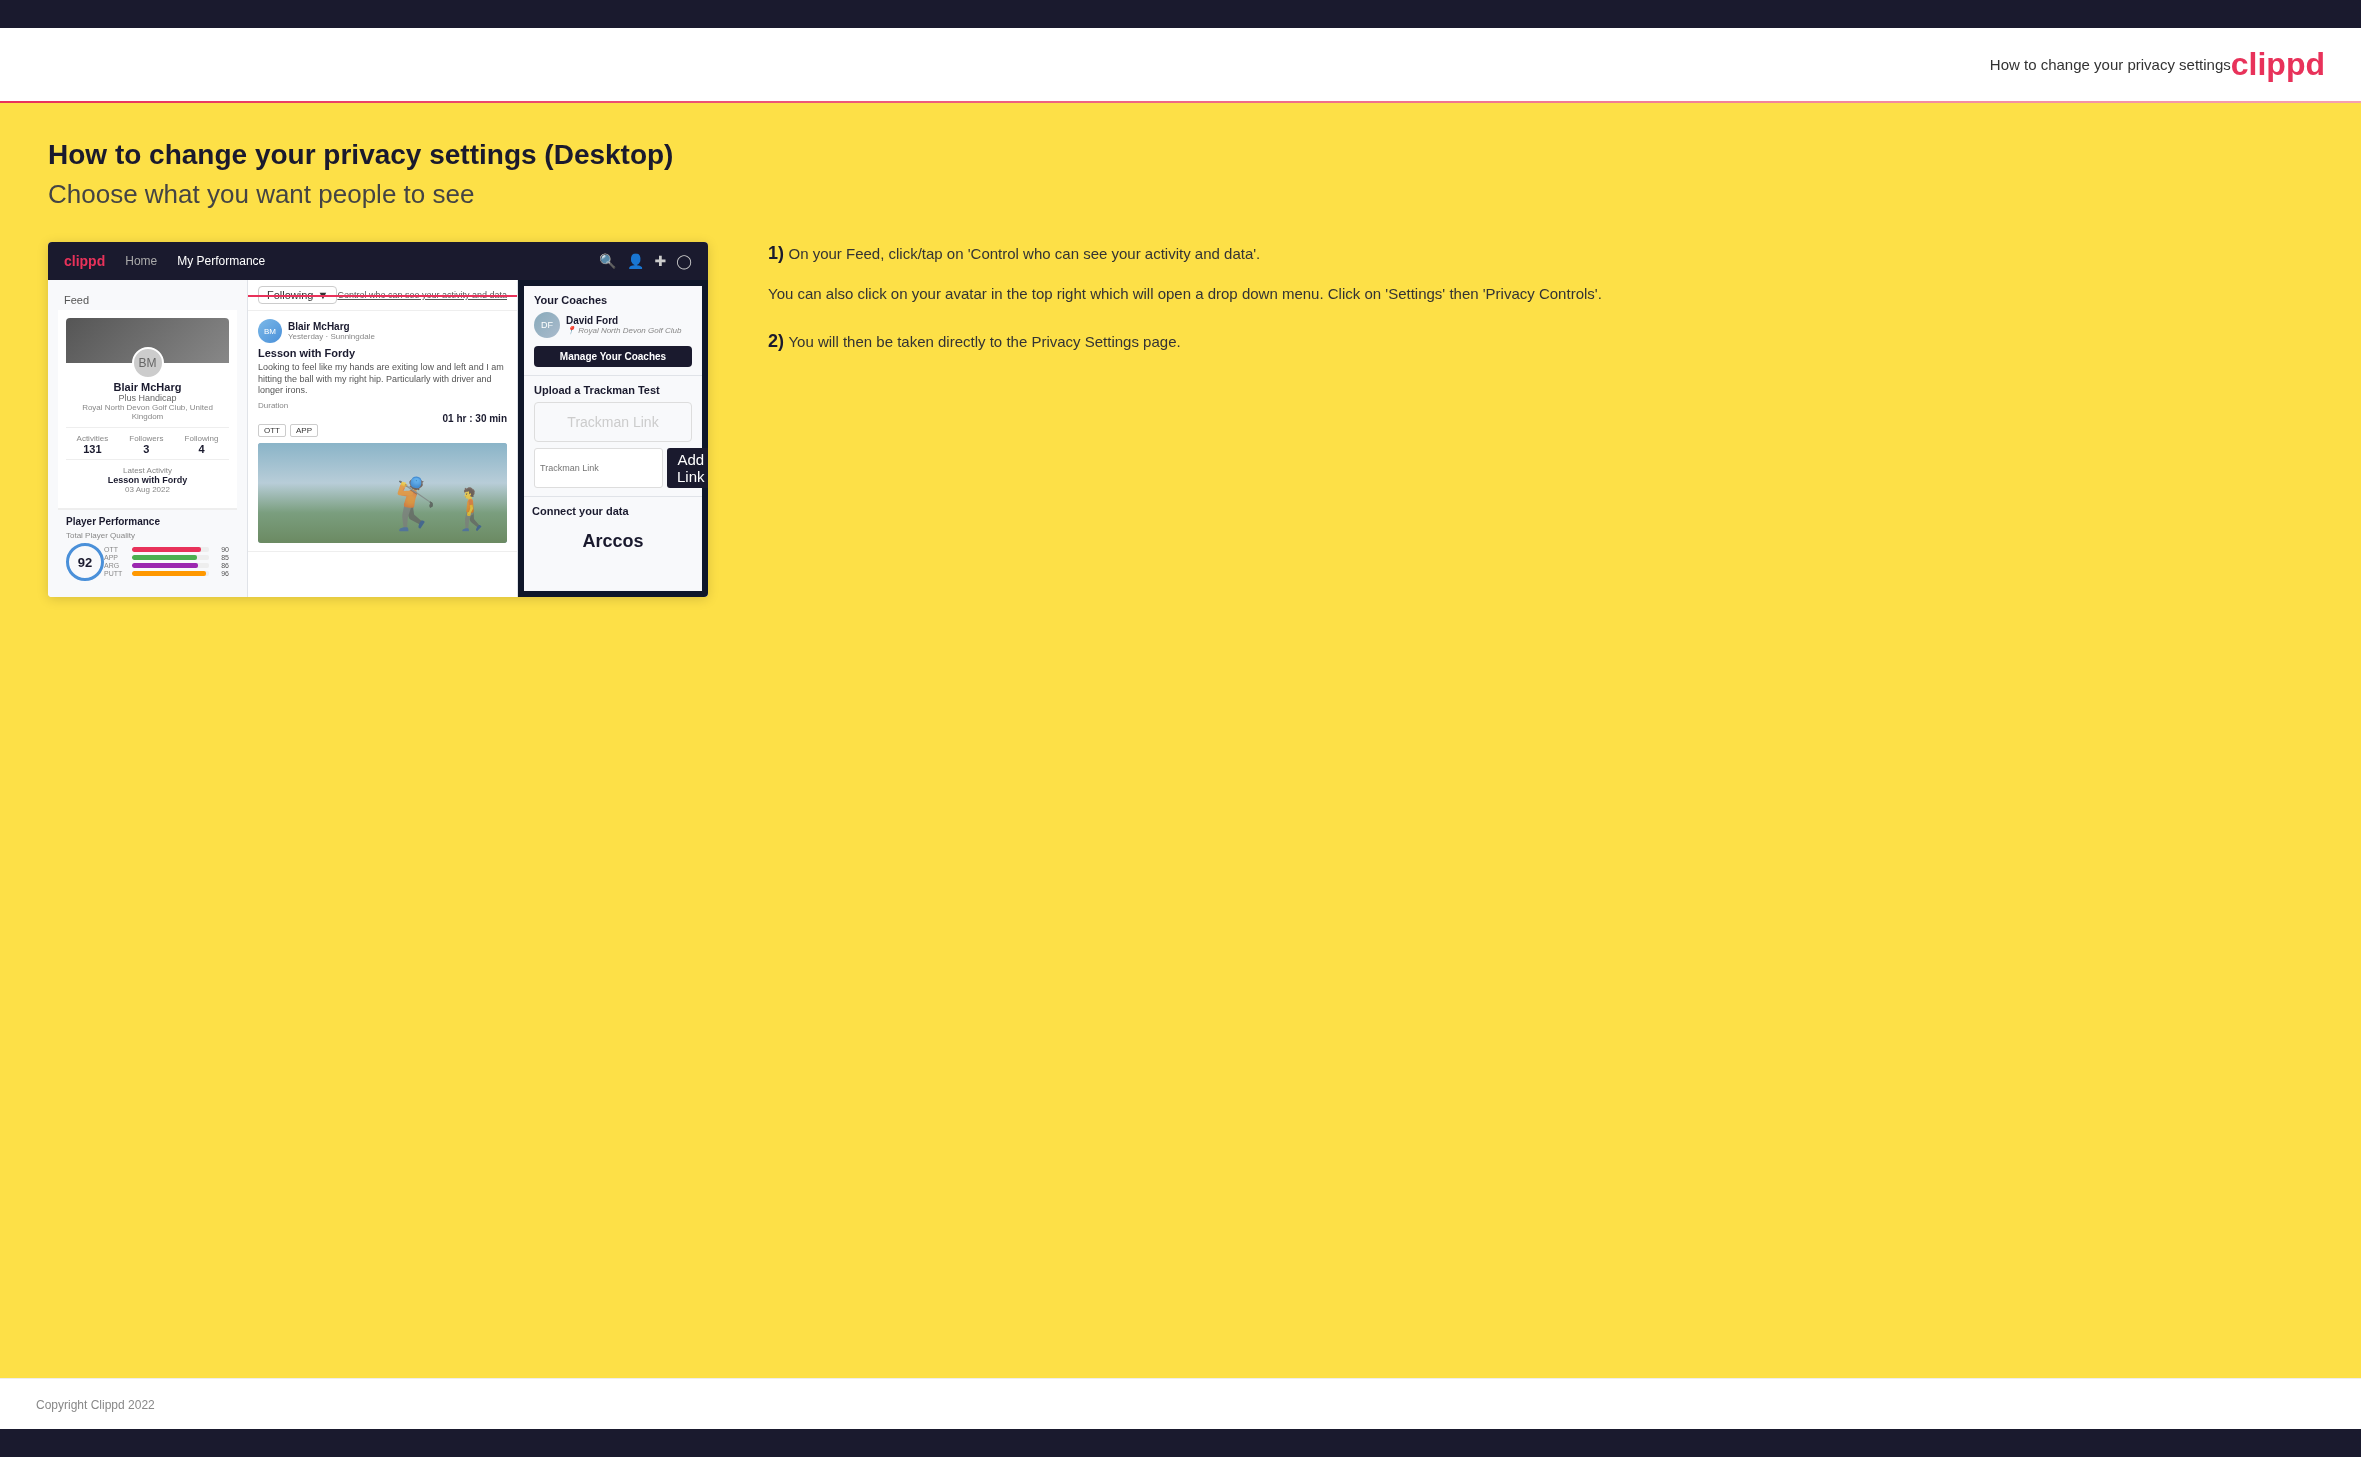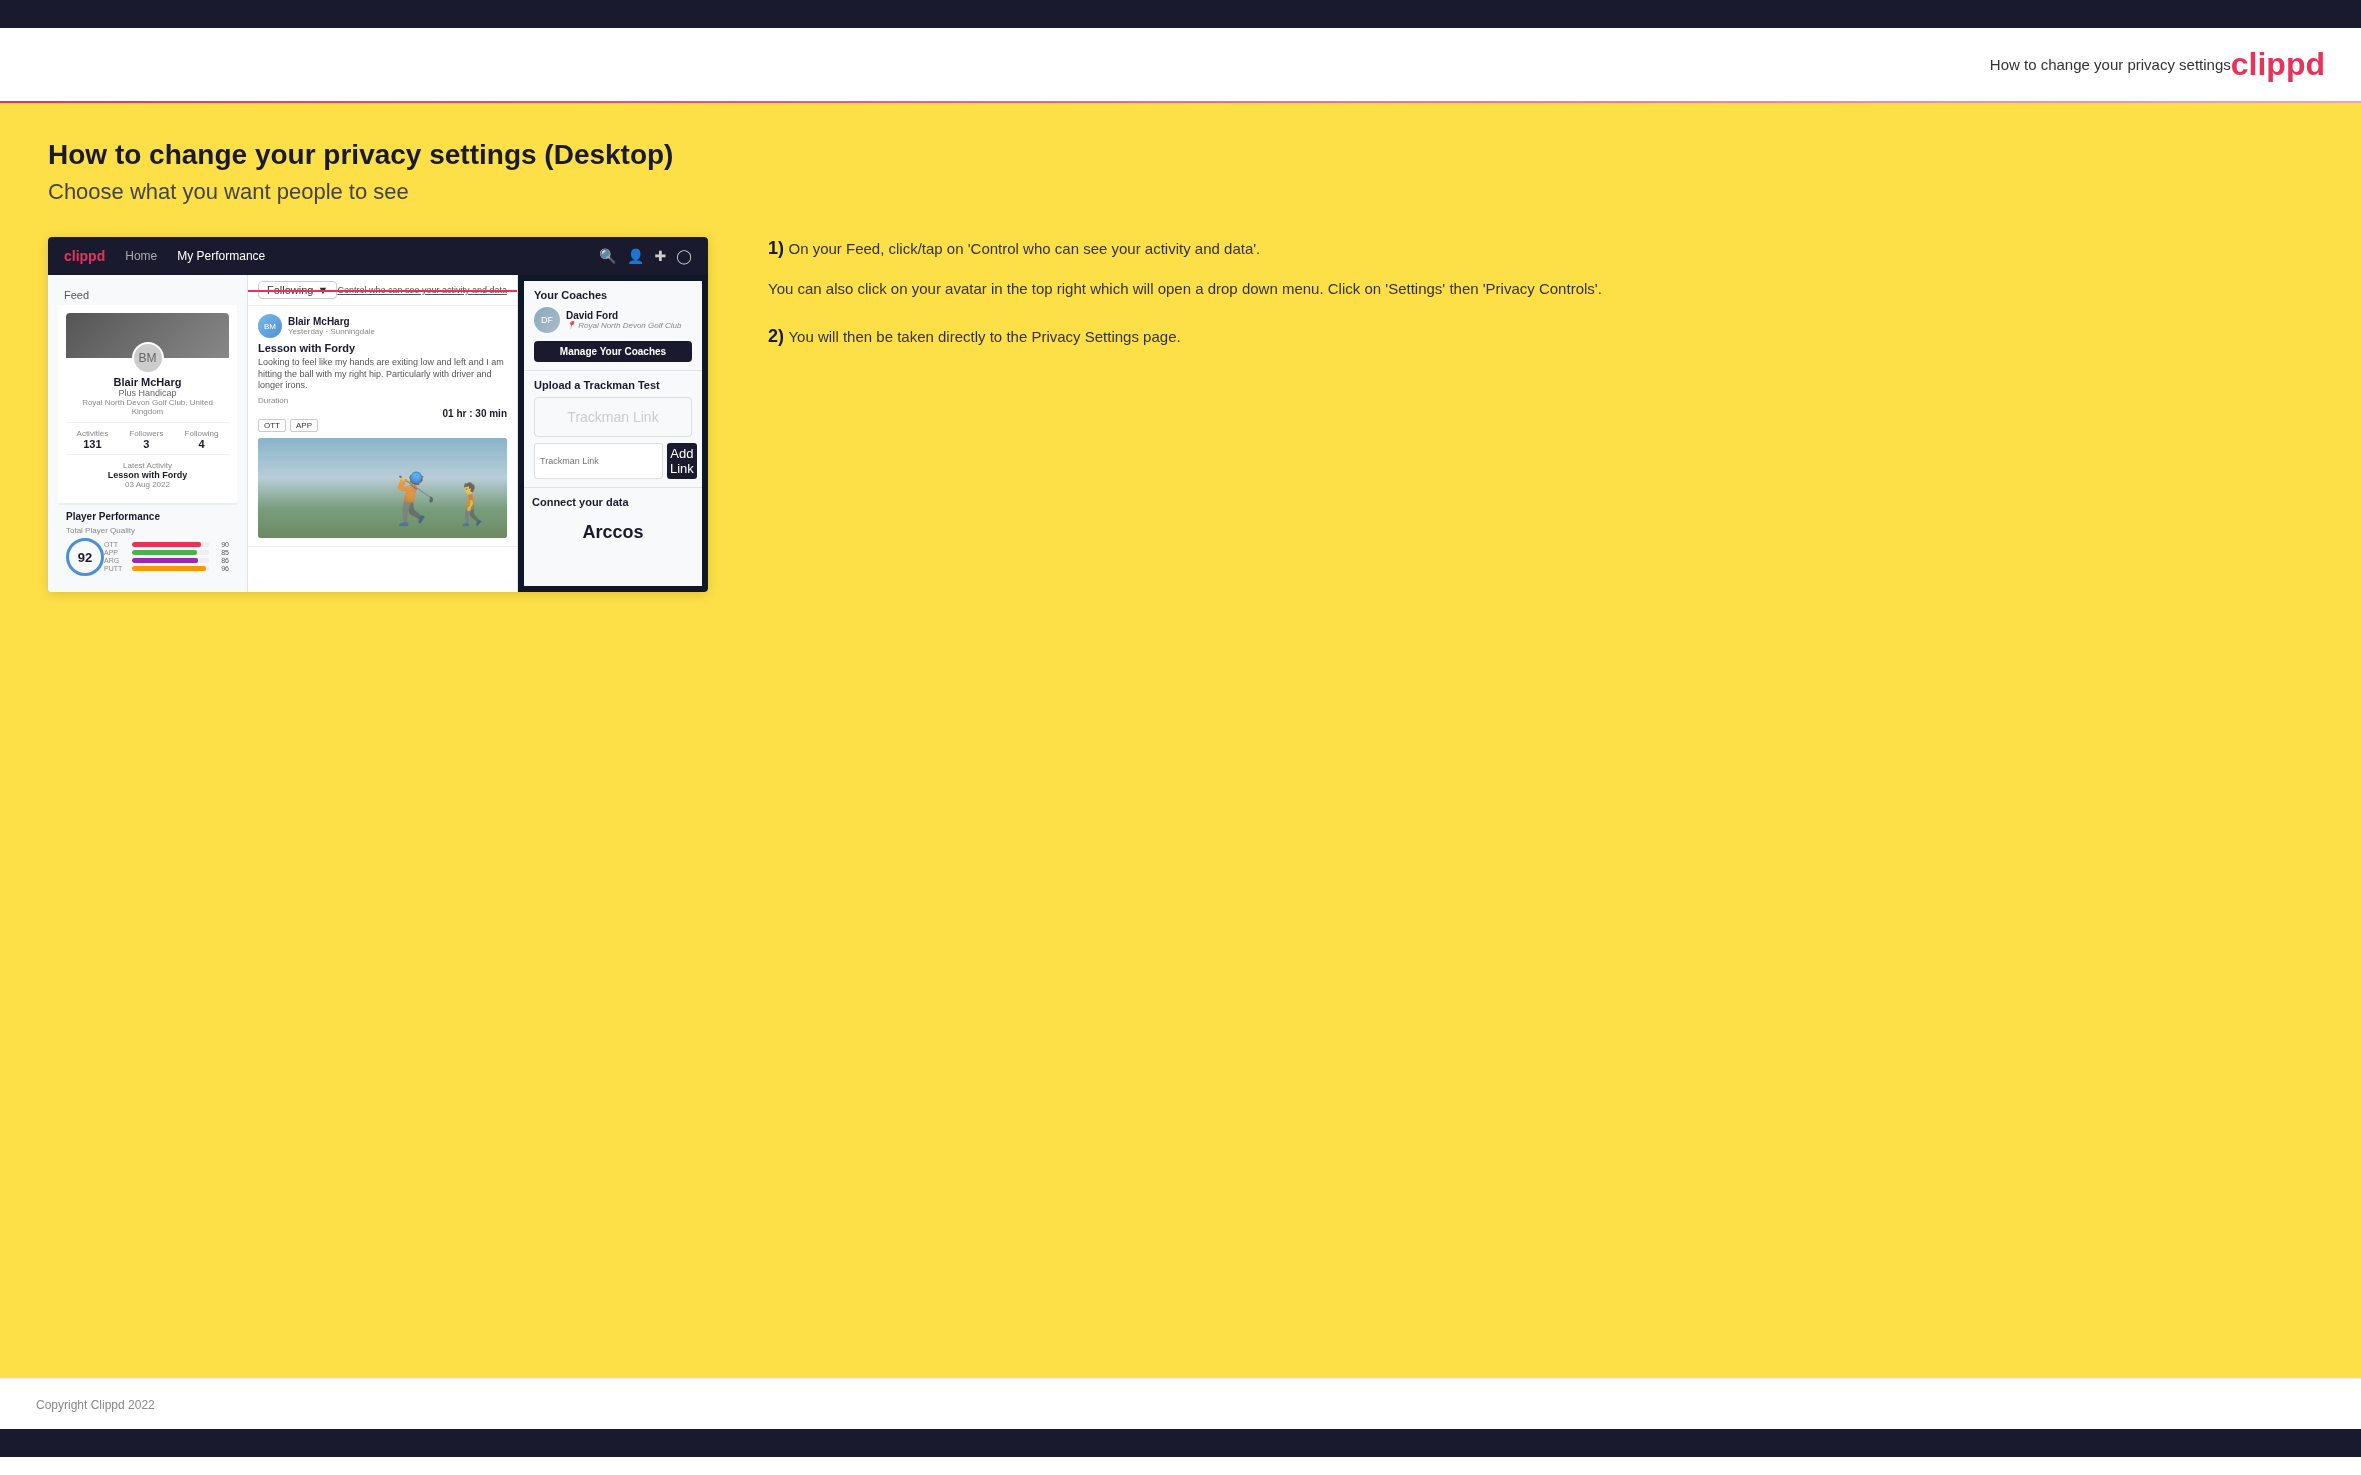--- a/index.html
+++ b/index.html
@@ -20,21 +20,21 @@
 
     .header-divider { height: 2px; background: linear-gradient(to right, #e8325a, #f5a0b0); margin: 0 0 0 0; }
 
     .main-content {
       background: #fde047;
       padding: 36px 48px 48px 48px;
       min-height: calc(100vh - 200px);
     }
 
     .hero-title { font-size: 28px; font-weight: 700; color: #1a1a2e; margin-bottom: 8px; }
-    .hero-subtitle { font-size: 22px; color: #444; margin-bottom: 32px; font-weight: 400; }
+    .hero-subtitle { font-size: 26px; color: #444; margin-bottom: 32px; font-weight: 400; }
 
     .demo-layout {
       display: flex;
       gap: 40px;
       align-items: flex-start;
     }
 
     
     .app-mock {
       flex: 0 0 660px;
@@ -253,22 +253,22 @@
       border-radius: 3px;
       padding: 3px 5px;
       font-size: 9px;
       color: #bbb;
     }
     .add-link-btn {
       background: #1a1a2e;
       color: #fff;
       border: none;
       border-radius: 3px;
-      padding: 3px 3px;
-      font-size: 13px;
+      padding: 3px 10px;
+      font-size: 15px;
       cursor: pointer;
     }
 
     .connect-section { padding: 8px 8px; }
     .connect-title { font-size: 11px; font-weight: 700; color: #1a1a2e; margin-bottom: 6px; }
     .arccos-logo { font-size: 18px; font-weight: 700; color: #1a1a2e; text-align: center; padding: 8px; }
 
     
     .instructions { flex: 1; padding: 0 20px; }
     .instruction-number { font-size: 18px; font-weight: 700; color: #1a1a2e; display: inline; }

